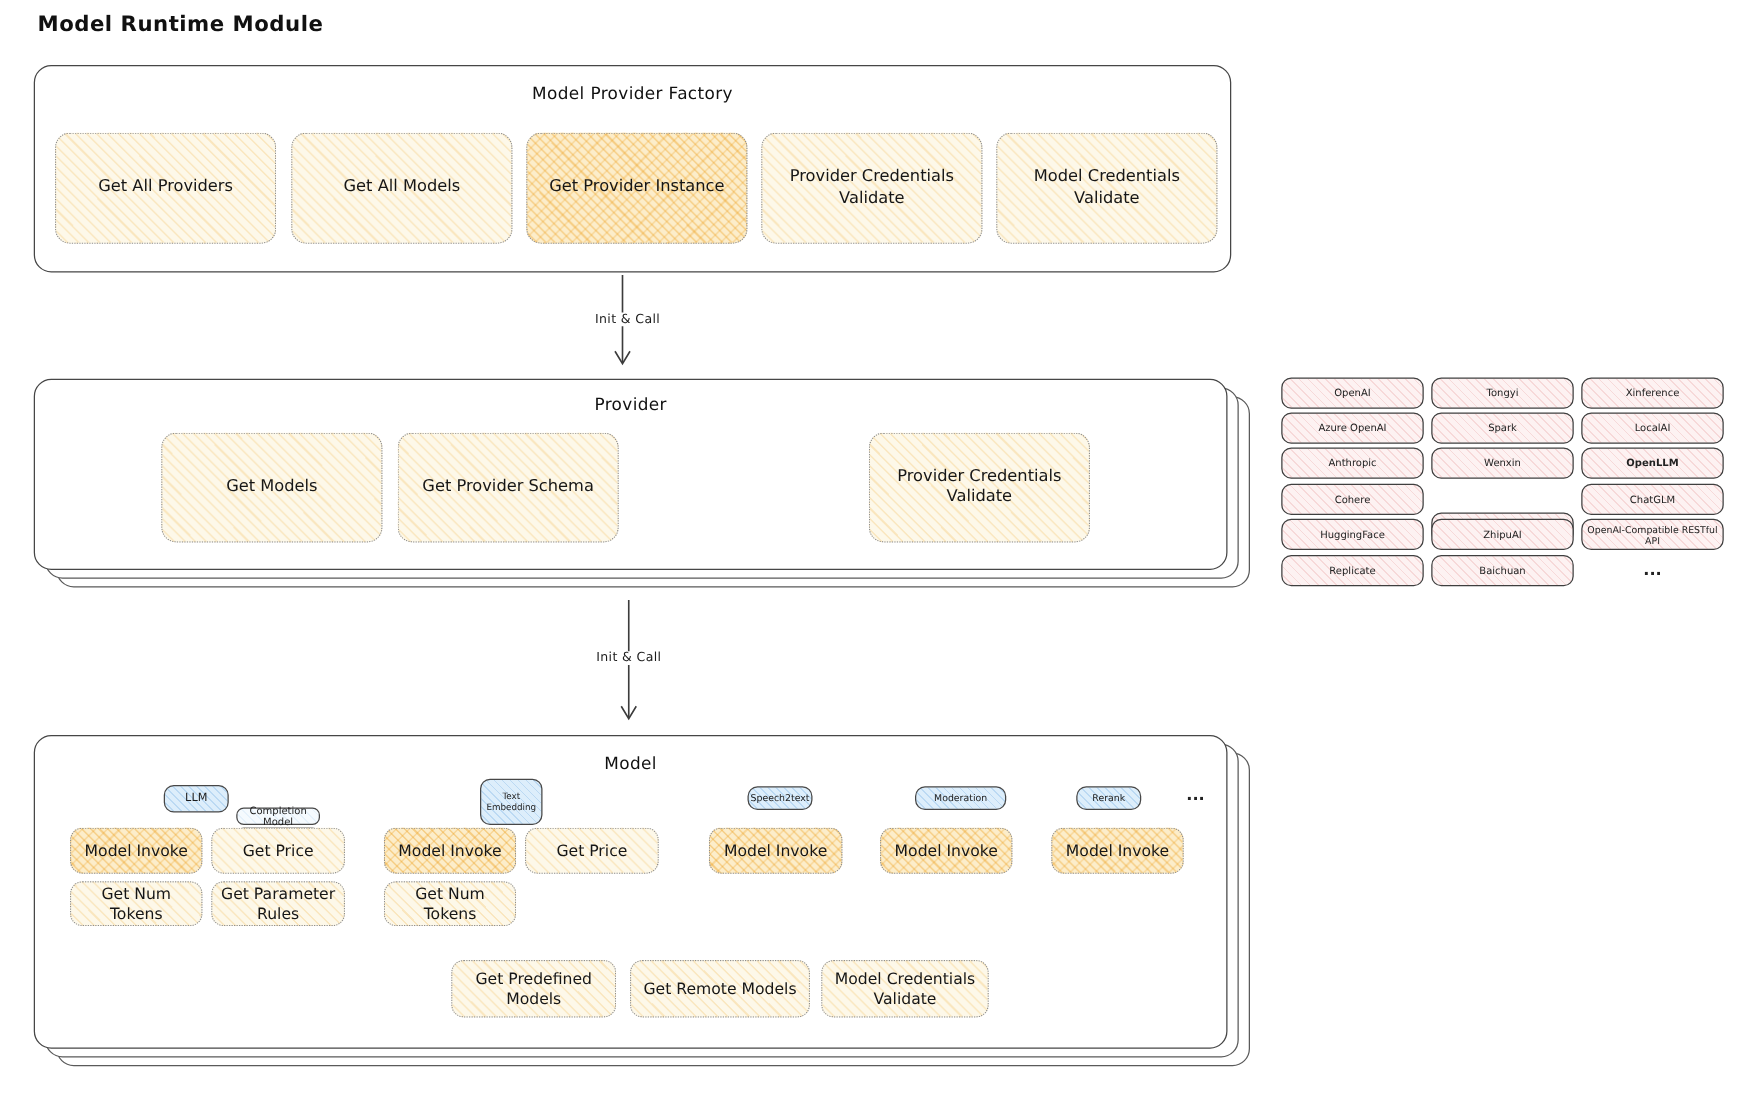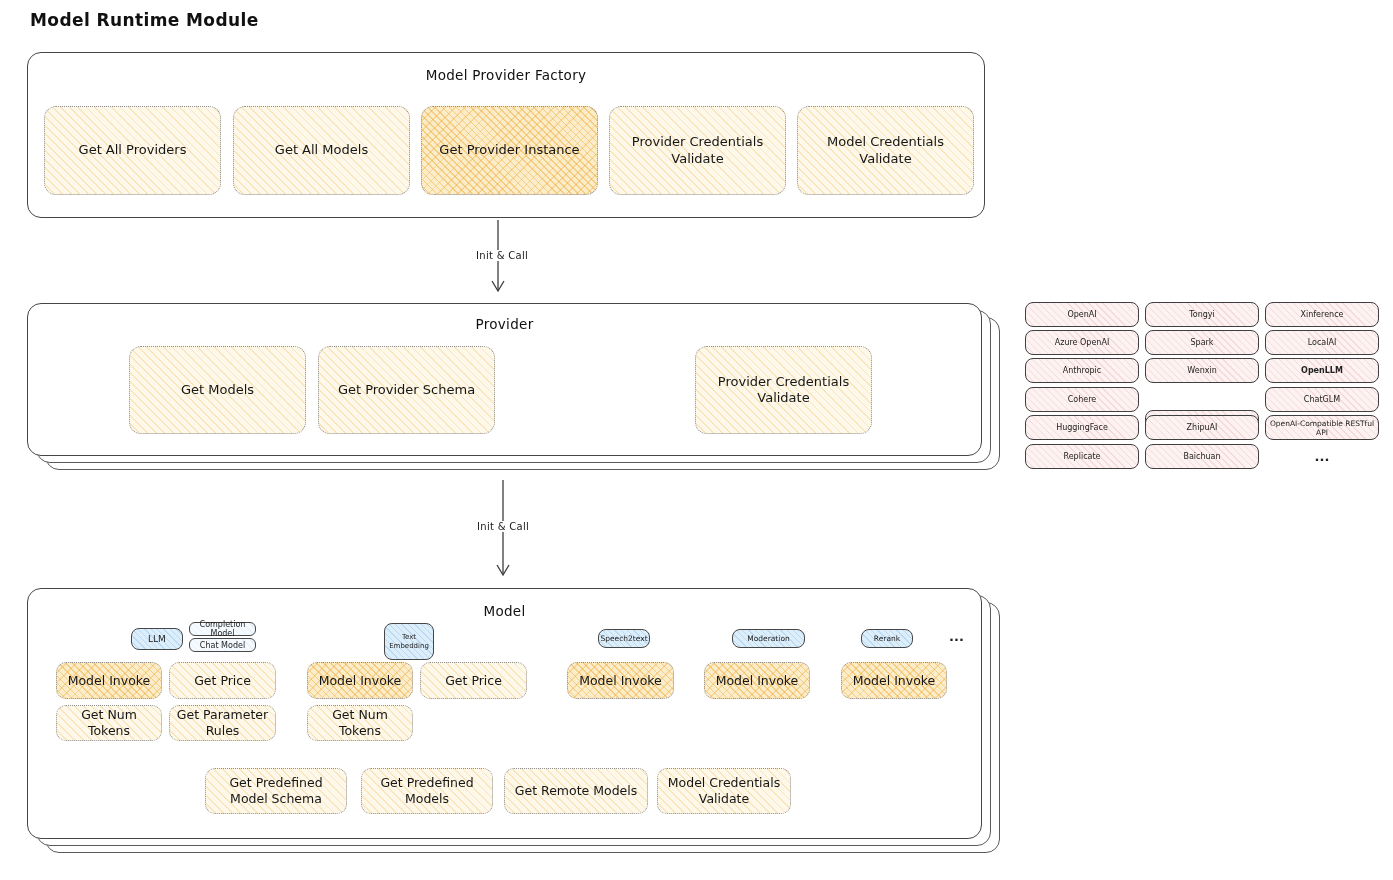--- a/index.html
+++ b/index.html
@@ -41,21 +41,21 @@
   .grid-more{position:absolute;width:114px;height:25px;display:flex;align-items:center;justify-content:center;font-size:13px;font-weight:600;color:#222;}
   
   .tag{
     position:absolute;box-sizing:border-box;border:1.3px solid #474747;border-radius:8px;
     display:flex;align-items:center;justify-content:center;text-align:center;color:#1d1d1d;
     background-color:#ddeefb;
     background-image:repeating-linear-gradient(45deg,rgba(110,170,225,.30) 0px,rgba(110,170,225,.30) 1px,transparent 1px,transparent 4.5px);
   }
   .tag.lite{
     background-color:#f5fafe;background-image:repeating-linear-gradient(45deg,rgba(140,190,235,.14) 0px,rgba(140,190,235,.14) 1px,transparent 1px,transparent 5px);
-    border-radius:6px;border-width:1.2px;
+    border-radius:6px;border-width:1.2px;margin-top:24px;
   }
   .dots{position:absolute;font-size:13px;font-weight:600;color:#222;}
   
   .arrow{position:absolute;}
   .arrow-label{
     position:absolute;font-size:10px;color:#1b1b1b;background:#fff;padding:0 4px;letter-spacing:.3px;white-space:nowrap;
   }
 </style>
 </head>
 <body>
@@ -132,19 +132,18 @@
     <div class="btn hl sm" style="left:279px;top:73px;width:106px;height:37px;">Model Invoke</div>
     <div class="btn sm" style="left:392px;top:73px;width:107px;height:37px;">Get Price</div>
     <div class="btn hl sm" style="left:539px;top:73px;width:107px;height:37px;">Model Invoke</div>
     <div class="btn hl sm" style="left:676px;top:73px;width:106px;height:37px;">Model Invoke</div>
     <div class="btn hl sm" style="left:813px;top:73px;width:106px;height:37px;">Model Invoke</div>
 
     <div class="btn sm" style="left:28px;top:116px;width:106px;height:36px;">Get Num Tokens</div>
     <div class="btn sm" style="left:141px;top:116px;width:107px;height:36px;">Get Parameter Rules</div>
     <div class="btn sm" style="left:279px;top:116px;width:106px;height:36px;">Get Num Tokens</div>
 
-    <div class="btn sm" style="left:177px;top:179px;width:142px;height:46px;">Get Predefined Model Schema</div>
     <div class="btn sm" style="left:333px;top:179px;width:132px;height:46px;">Get Predefined Models</div>
     <div class="btn sm" style="left:476px;top:179px;width:144px;height:46px;">Get Remote Models</div>
     <div class="btn sm" style="left:629px;top:179px;width:134px;height:46px;">Model Credentials Validate</div>
   </div>
 
 </div>
 
 </body></html>

